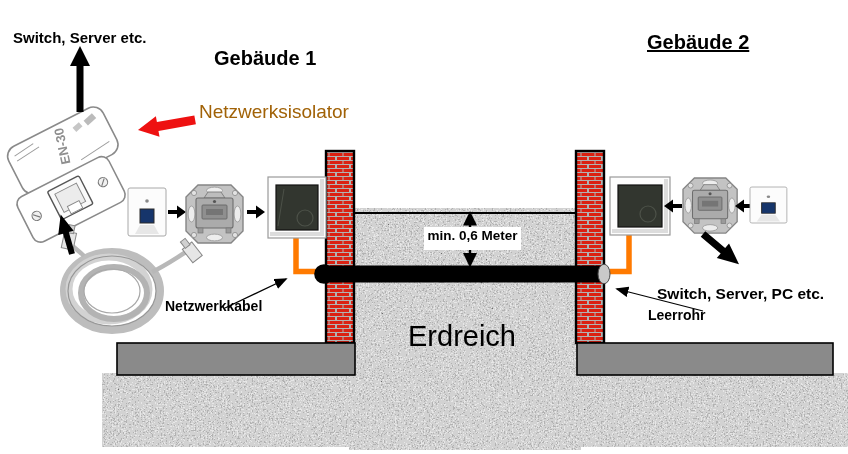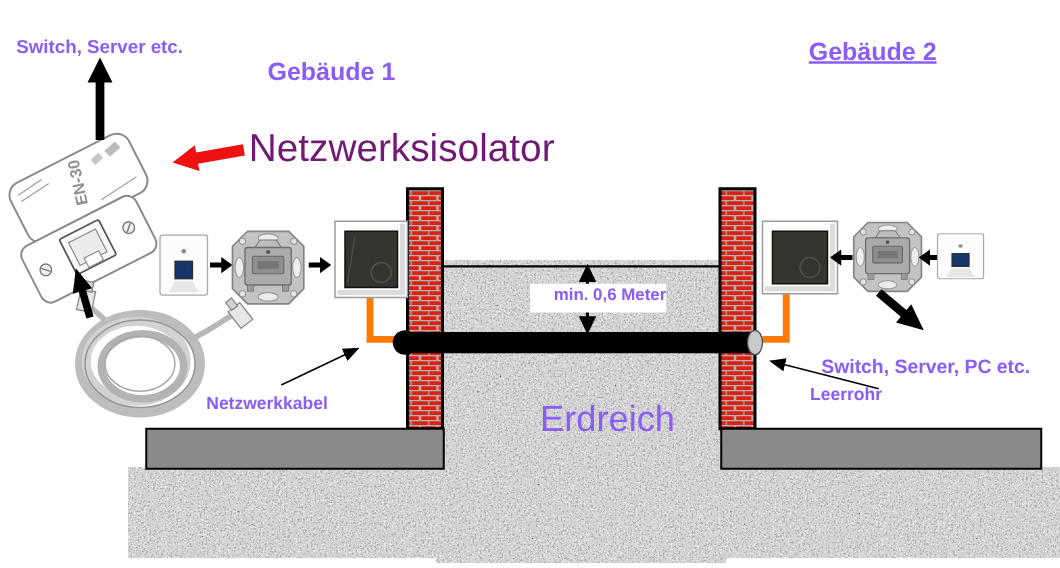--- a/index.html
+++ b/index.html
@@ -1,27 +1,27 @@
 <!DOCTYPE html>
 <html><head>
 <meta charset="utf-8">
 <style>
   html,body{margin:0;padding:0;background:#fff;}
   .stage{position:relative;width:848px;height:454px;background:#ffffff;overflow:hidden;
          font-family:"Liberation Sans", sans-serif;}
   .stage svg{position:absolute;left:0;top:0;}
-  .lbl{position:absolute;color:#8b5cf6;white-space:nowrap;z-index:3;line-height:1.1;}
+  .lbl{position:absolute;color:#000000;white-space:nowrap;z-index:3;line-height:1.1;}
   .b15{font-size:15px;font-weight:bold;}
   .b16{font-size:15.5px;font-weight:bold;margin-top:22px;}
   .b20{font-size:20px;font-weight:bold;}
   .b14{font-size:14px;font-weight:bold;}
-  .red-big{font-size:31px;color:#701a75;font-weight:normal;}
+  .red-big{font-size:19px;color:#a16207;font-weight:normal;}
   .plain29{font-size:29px;font-weight:normal;}
-  .min-box{font-size:13.5px;font-weight:bold;background:#ffffff;text-align:right;
-           width:97px;height:21px;padding-top:2px;padding-left:12px;}
+  .min-box{font-size:13.5px;font-weight:bold;background:#ffffff;text-align:center;
+           width:97px;height:21px;padding-top:2px;}
 </style>
 </head>
 <body>
 
 <div class="stage">
 
 <svg width="848" height="454" viewBox="0 0 848 454" xmlns="http://www.w3.org/2000/svg" xmlns:xlink="http://www.w3.org/1999/xlink">
   <defs>
     <filter id="speckle" x="-2%" y="-2%" width="104%" height="104%">
       <feTurbulence type="fractalNoise" baseFrequency="0.65" numOctaves="3" seed="7" stitchTiles="stitch"></feTurbulence>
@@ -176,18 +176,18 @@
 
   <line x1="225" y1="308" x2="286" y2="279" stroke="#000" stroke-width="1.2" marker-end="url(#ah)"></line>
   <line x1="703" y1="311" x2="617" y2="289" stroke="#000" stroke-width="1.2" marker-end="url(#ah)"></line>
 </svg>
 
 <div class="lbl b15" style="left:13px;top:30px;">Switch, Server etc.</div>
 <div class="lbl b20" style="left:198px;top:47px;margin-left:16px;">Gebäude 1</div>
 <div class="lbl b20" style="left:647px;top:31px;text-decoration:underline;">Gebäude 2</div>
 <div class="lbl red-big" style="left:199px;top:102px;">Netzwerksisolator</div>
 <div class="lbl min-box" style="left:424px;top:227px;">min. 0,6 Meter</div>
-<div class="lbl plain29" style="left:408px;top:321px;margin-left:24px;">Erdreich</div>
-<div class="lbl b14" style="left:165px;top:315px;">Netzwerkkabel</div>
+<div class="lbl plain29" style="left:408px;top:321px;">Erdreich</div>
+<div class="lbl b14" style="left:165px;top:299px;">Netzwerkkabel</div>
 <div class="lbl b14" style="left:648px;top:308px;">Leerrohr</div>
 <div class="lbl b16" style="left:657px;top:263px;">Switch, Server, PC etc.</div>
 
 </div>
 
 </body></html>

